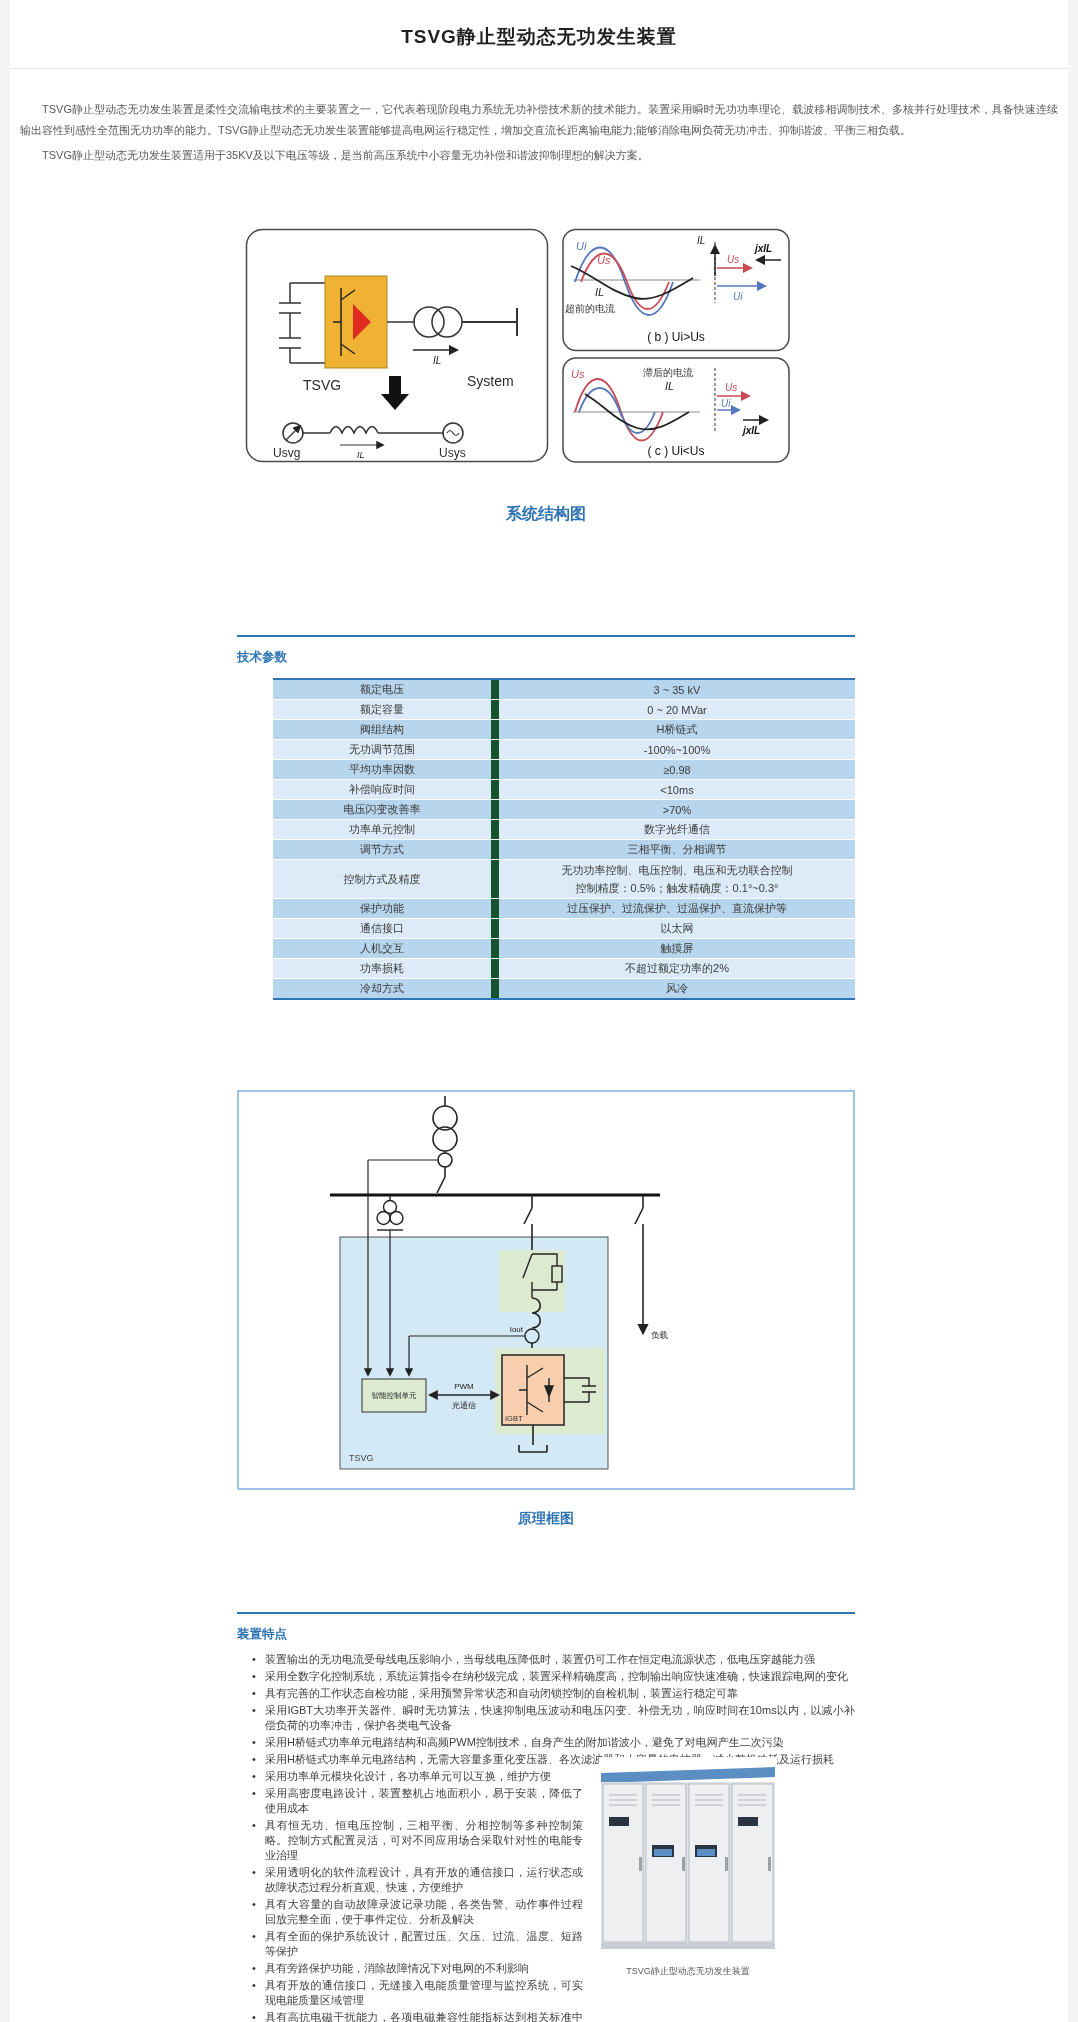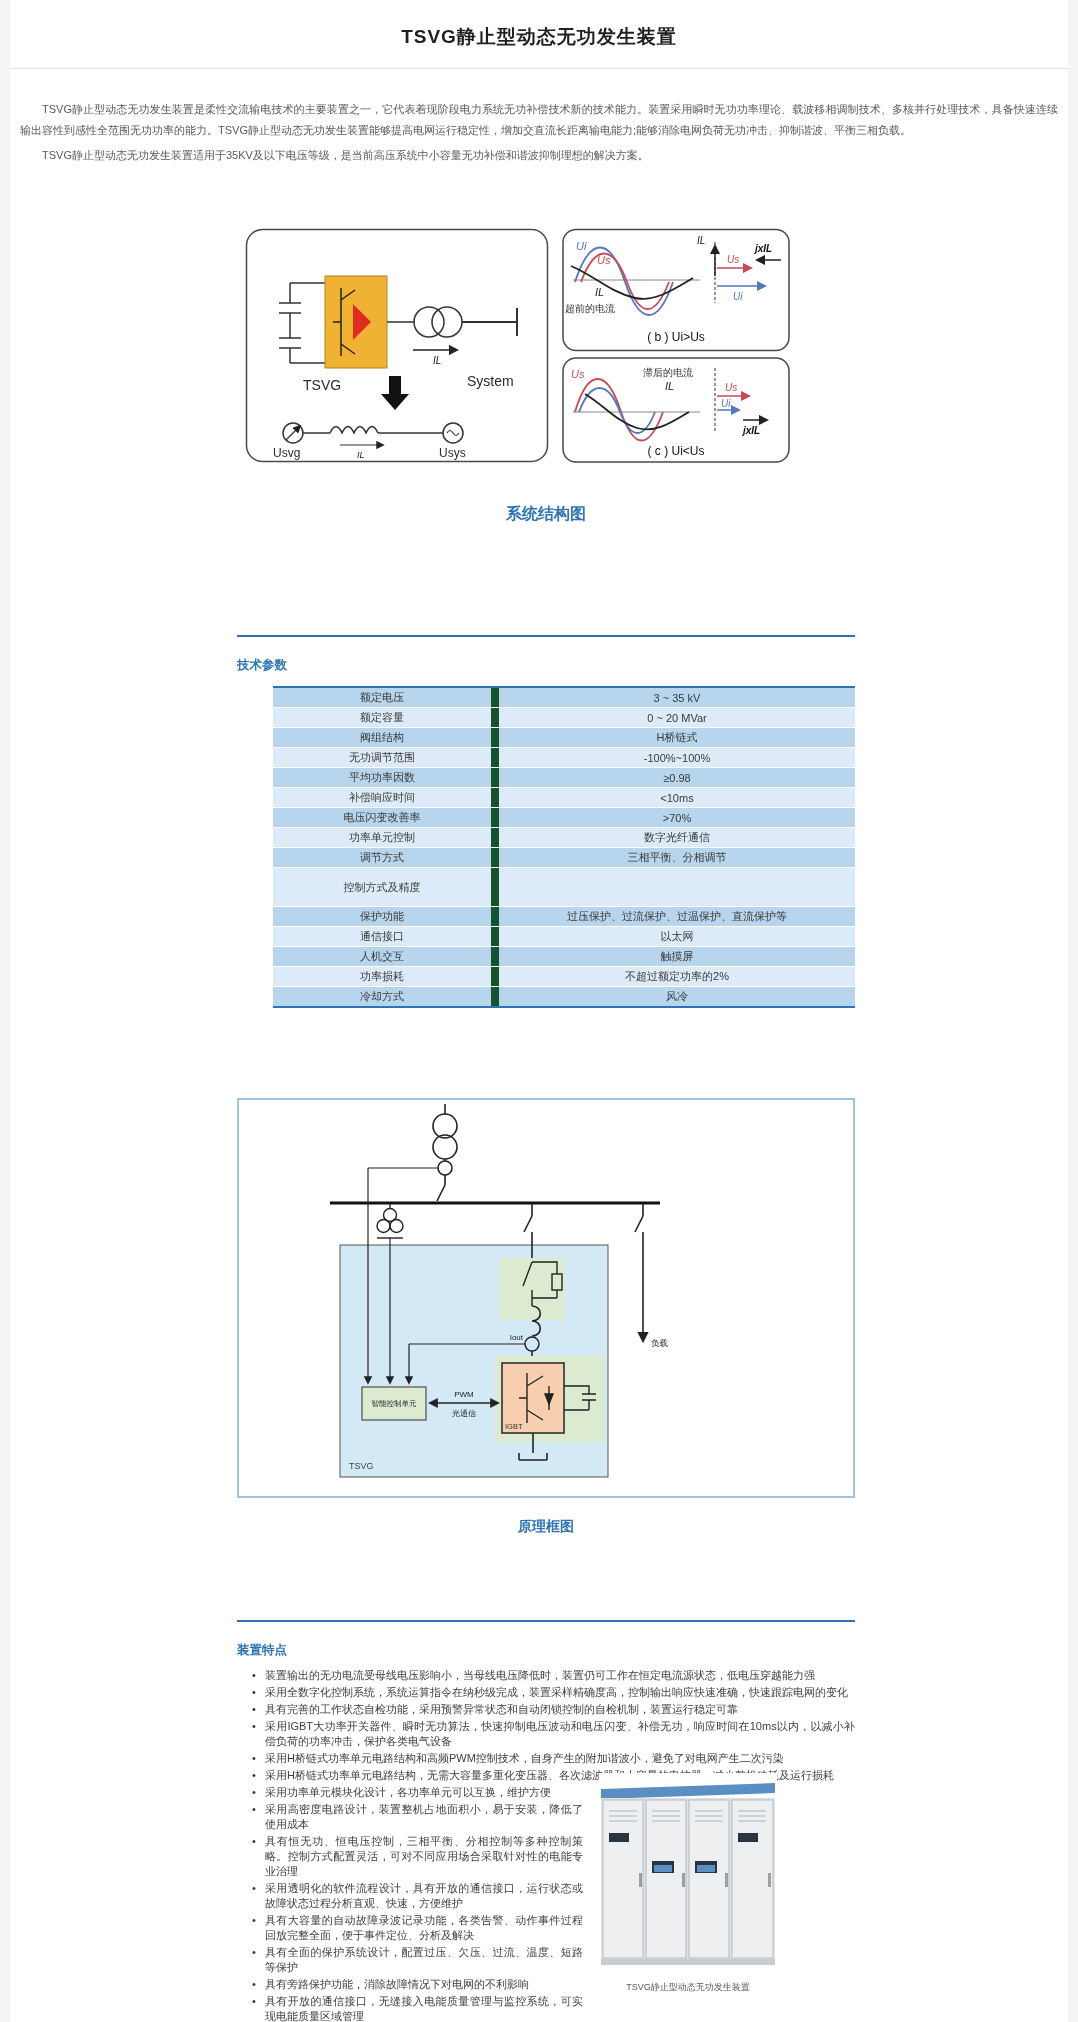--- a/index.html
+++ b/index.html
@@ -8,21 +8,21 @@
   .page { width:1058px; margin:0 auto; background:#ffffff; min-height:2022px; padding-bottom:25px; overflow:hidden; }
   .doc-title { padding-top:24px; text-align:center; font-size:19px; font-weight:bold; color:#1f1f1f; letter-spacing:1px; }
   .title-divider { border:none; border-bottom:1px solid #e3e3e3; margin-top:18px; }
   .intro { margin:30px 10px 0; font-size:11px; color:#595959; line-height:21px; text-align:justify; text-indent:2em; }
   .intro.second { margin-top:4px; }
 
   .fig1-wrap { margin:62px 0 0 235px; width:545px; height:236px; }
   .fig-caption { margin:40px 0 0 227px; width:618px; text-align:center; font-size:16px; font-weight:bold; color:#2e74b5; }
   .fig-caption.big { font-size:14px; margin-top:20px; }
 
-  .section { margin-left:227px; width:618px; border-top:2px solid #2e74b5; padding-top:20px; }
+  .section { margin-left:227px; width:618px; border-top:2px solid #2e74b5; padding-top:12px; }
   .section.specs { margin-top:110px; }
   .section.features { margin-top:84px; }
   .section-heading { font-size:12.5px; font-weight:bold; color:#2e74b5; }
 
   .spec-table { margin:12px 0 0 36px; width:582px; border-top:2px solid #2e74b5; border-bottom:2px solid #2e74b5; font-size:11px; color:#3a3a3a; }
   .spec-row { display:flex; align-items:stretch; border-bottom:1px solid #ffffff; }
   .spec-row:last-child { border-bottom:none; }
   .spec-row:nth-child(odd)  { background:#b7d5ec; }
   .spec-row:nth-child(even) { background:#dcebf7; }
   .spec-label { width:226px; border-right:8px solid #14532d; display:flex; align-items:center; justify-content:center; min-height:19px; text-align:center; }
@@ -191,20 +191,24 @@
       <div class="spec-row">
           <div class="spec-label">功率单元控制</div>
           <div class="spec-value">数字光纤通信</div>
         </div>
       <div class="spec-row">
           <div class="spec-label">调节方式</div>
           <div class="spec-value">三相平衡、分相调节</div>
         </div>
       <div class="spec-row double">
         <div class="spec-label">控制方式及精度</div>
+        <div class="spec-value">
+          <div>无功功率控制、电压控制、电压和无功联合控制</div>
+          <div>控制精度：0.5%；触发精确度：0.1°~0.3°</div>
+        </div>
       </div>
       <div class="spec-row">
           <div class="spec-label">保护功能</div>
           <div class="spec-value">过压保护、过流保护、过温保护、直流保护等</div>
         </div>
       <div class="spec-row">
           <div class="spec-label">通信接口</div>
           <div class="spec-value">以太网</div>
         </div>
       <div class="spec-row">

